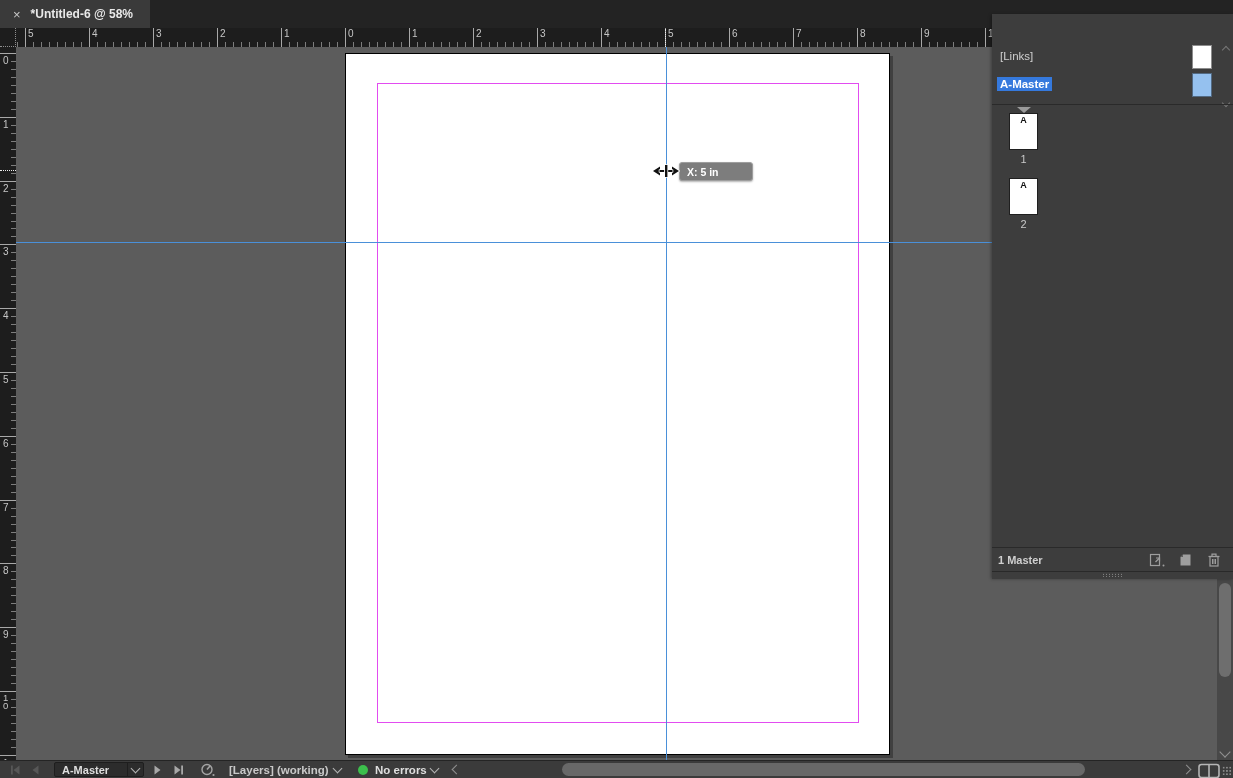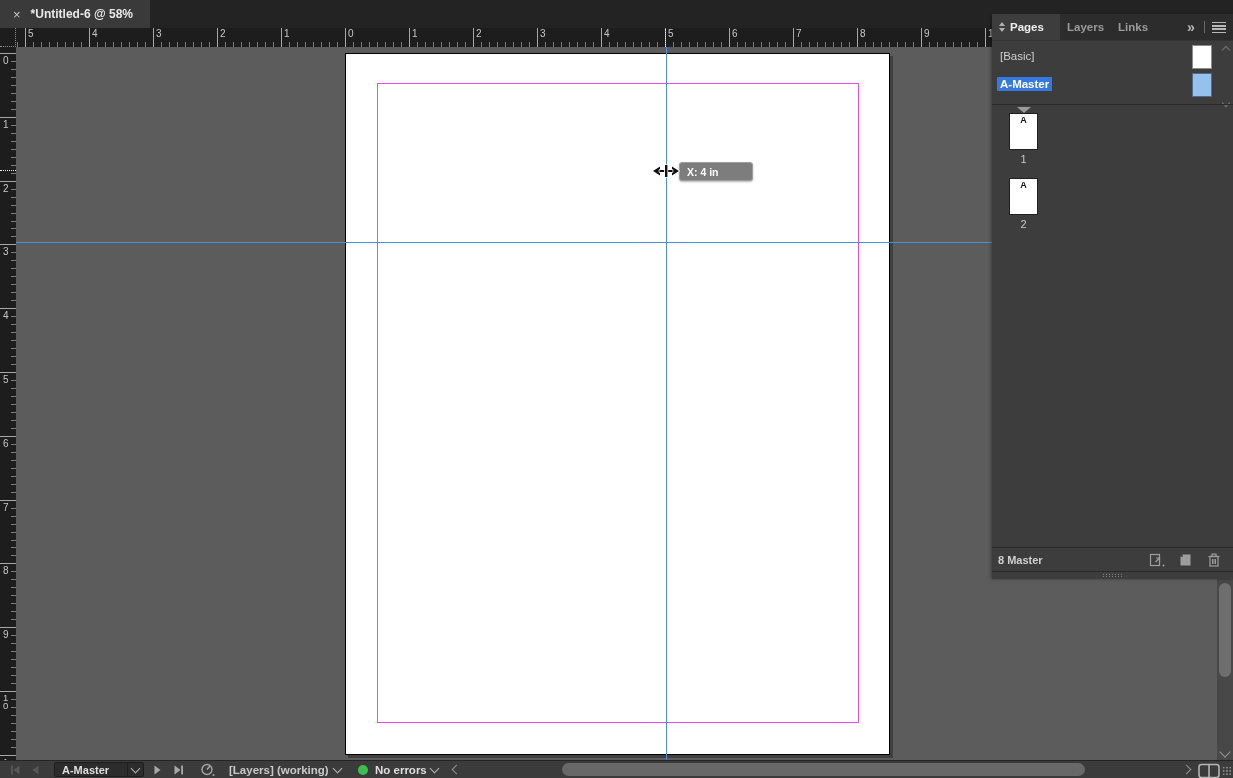--- a/index.html
+++ b/index.html
@@ -409,47 +409,27 @@
   <svg width="28" height="16" viewBox="0 0 28 16">
     <g fill="#111" stroke="#fff" stroke-width="1.6" paint-order="stroke" stroke-linejoin="round">
       <polygon points="1,8 8,3.5 8,12.5"></polygon>
       <polygon points="27,8 20,3.5 20,12.5"></polygon>
       <rect x="7.5" y="7" width="5" height="2"></rect>
       <rect x="15.5" y="7" width="5" height="2"></rect>
       <rect x="13" y="2" width="2.4" height="12"></rect>
     </g>
   </svg>
 </div>
-<div id="guide-tooltip" class="abs">X: 4 in</div>
+<div id="guide-tooltip" class="abs">X: 5 in</div>
 
 <div id="panel" class="abs">
-  <div id="panel-header">
-    <div id="ptab-pages" class="ptab active">
-      <span style="margin-right:4px;display:inline-flex;">
-        <svg width="8" height="12" viewBox="0 0 8 12">
-            <polygon points="4,1 7,5 1,5" fill="#b0b0b0"></polygon>
-            <polygon points="1,7 7,7 4,11" fill="#b0b0b0"></polygon>
-          </svg>
-      </span>
-      <span>Pages</span>
-    </div>
-    <div id="ptab-layers" class="ptab">
-      <span>Layers</span>
-    </div>
-    <div id="ptab-links" class="ptab">
-      <span>Links</span>
-    </div>
-    <div id="panel-collapse">»</div>
-    <div id="panel-header-sep"></div>
-    <div id="panel-menu"></div>
-  </div>
 
   <div id="masters-list">
       <div class="master-row" style="top: 29px;">
-        <div class="master-name">[Basic]</div>
+        <div class="master-name">[Links]</div>
         <div class="master-swatch" style="background: rgb(255, 255, 255);"></div>
       </div>
       <div class="master-row selected" style="top: 57px;">
         <div class="master-name">A-Master</div>
         <div class="master-swatch" style="background: rgb(149, 193, 239);"></div>
       </div>
     </div>
   <span class="mini-chev" style="top:33px;transform:rotate(-135deg);"></span>
   <span class="mini-chev" style="top:86px;transform:rotate(45deg);"></span>
 
@@ -461,21 +441,21 @@
       </div>
       <div class="page-num" style="top: 139px;">1</div>
       <div class="page-thumb" style="top: 164px;">
         <div class="mletter">A</div>
       </div>
       <div class="page-num" style="top: 204px;">2</div>
     </div>
 
   <div id="panel-footer-divider"></div>
   <div id="panel-footer">
-    <span id="master-count">8 Master</span>
+    <span id="master-count">1 Master</span>
     <span id="footer-spacer"></span>
     <span class="footer-icon">
       <svg width="17" height="16" viewBox="0 0 17 16">
         <rect x="1.5" y="2.5" width="9" height="11" fill="none" stroke="#9e9e9e" stroke-width="1.2"></rect>
         <polyline points="7,6 10.5,6 10.5,9.5" fill="none" stroke="#9e9e9e" stroke-width="1.2"></polyline>
         <line x1="10.5" y1="6" x2="6.5" y2="10" stroke="#9e9e9e" stroke-width="1.2"></line>
         <circle cx="14.5" cy="13.5" r="1" fill="#9e9e9e"></circle>
       </svg>
     </span>
     <span class="footer-icon">

